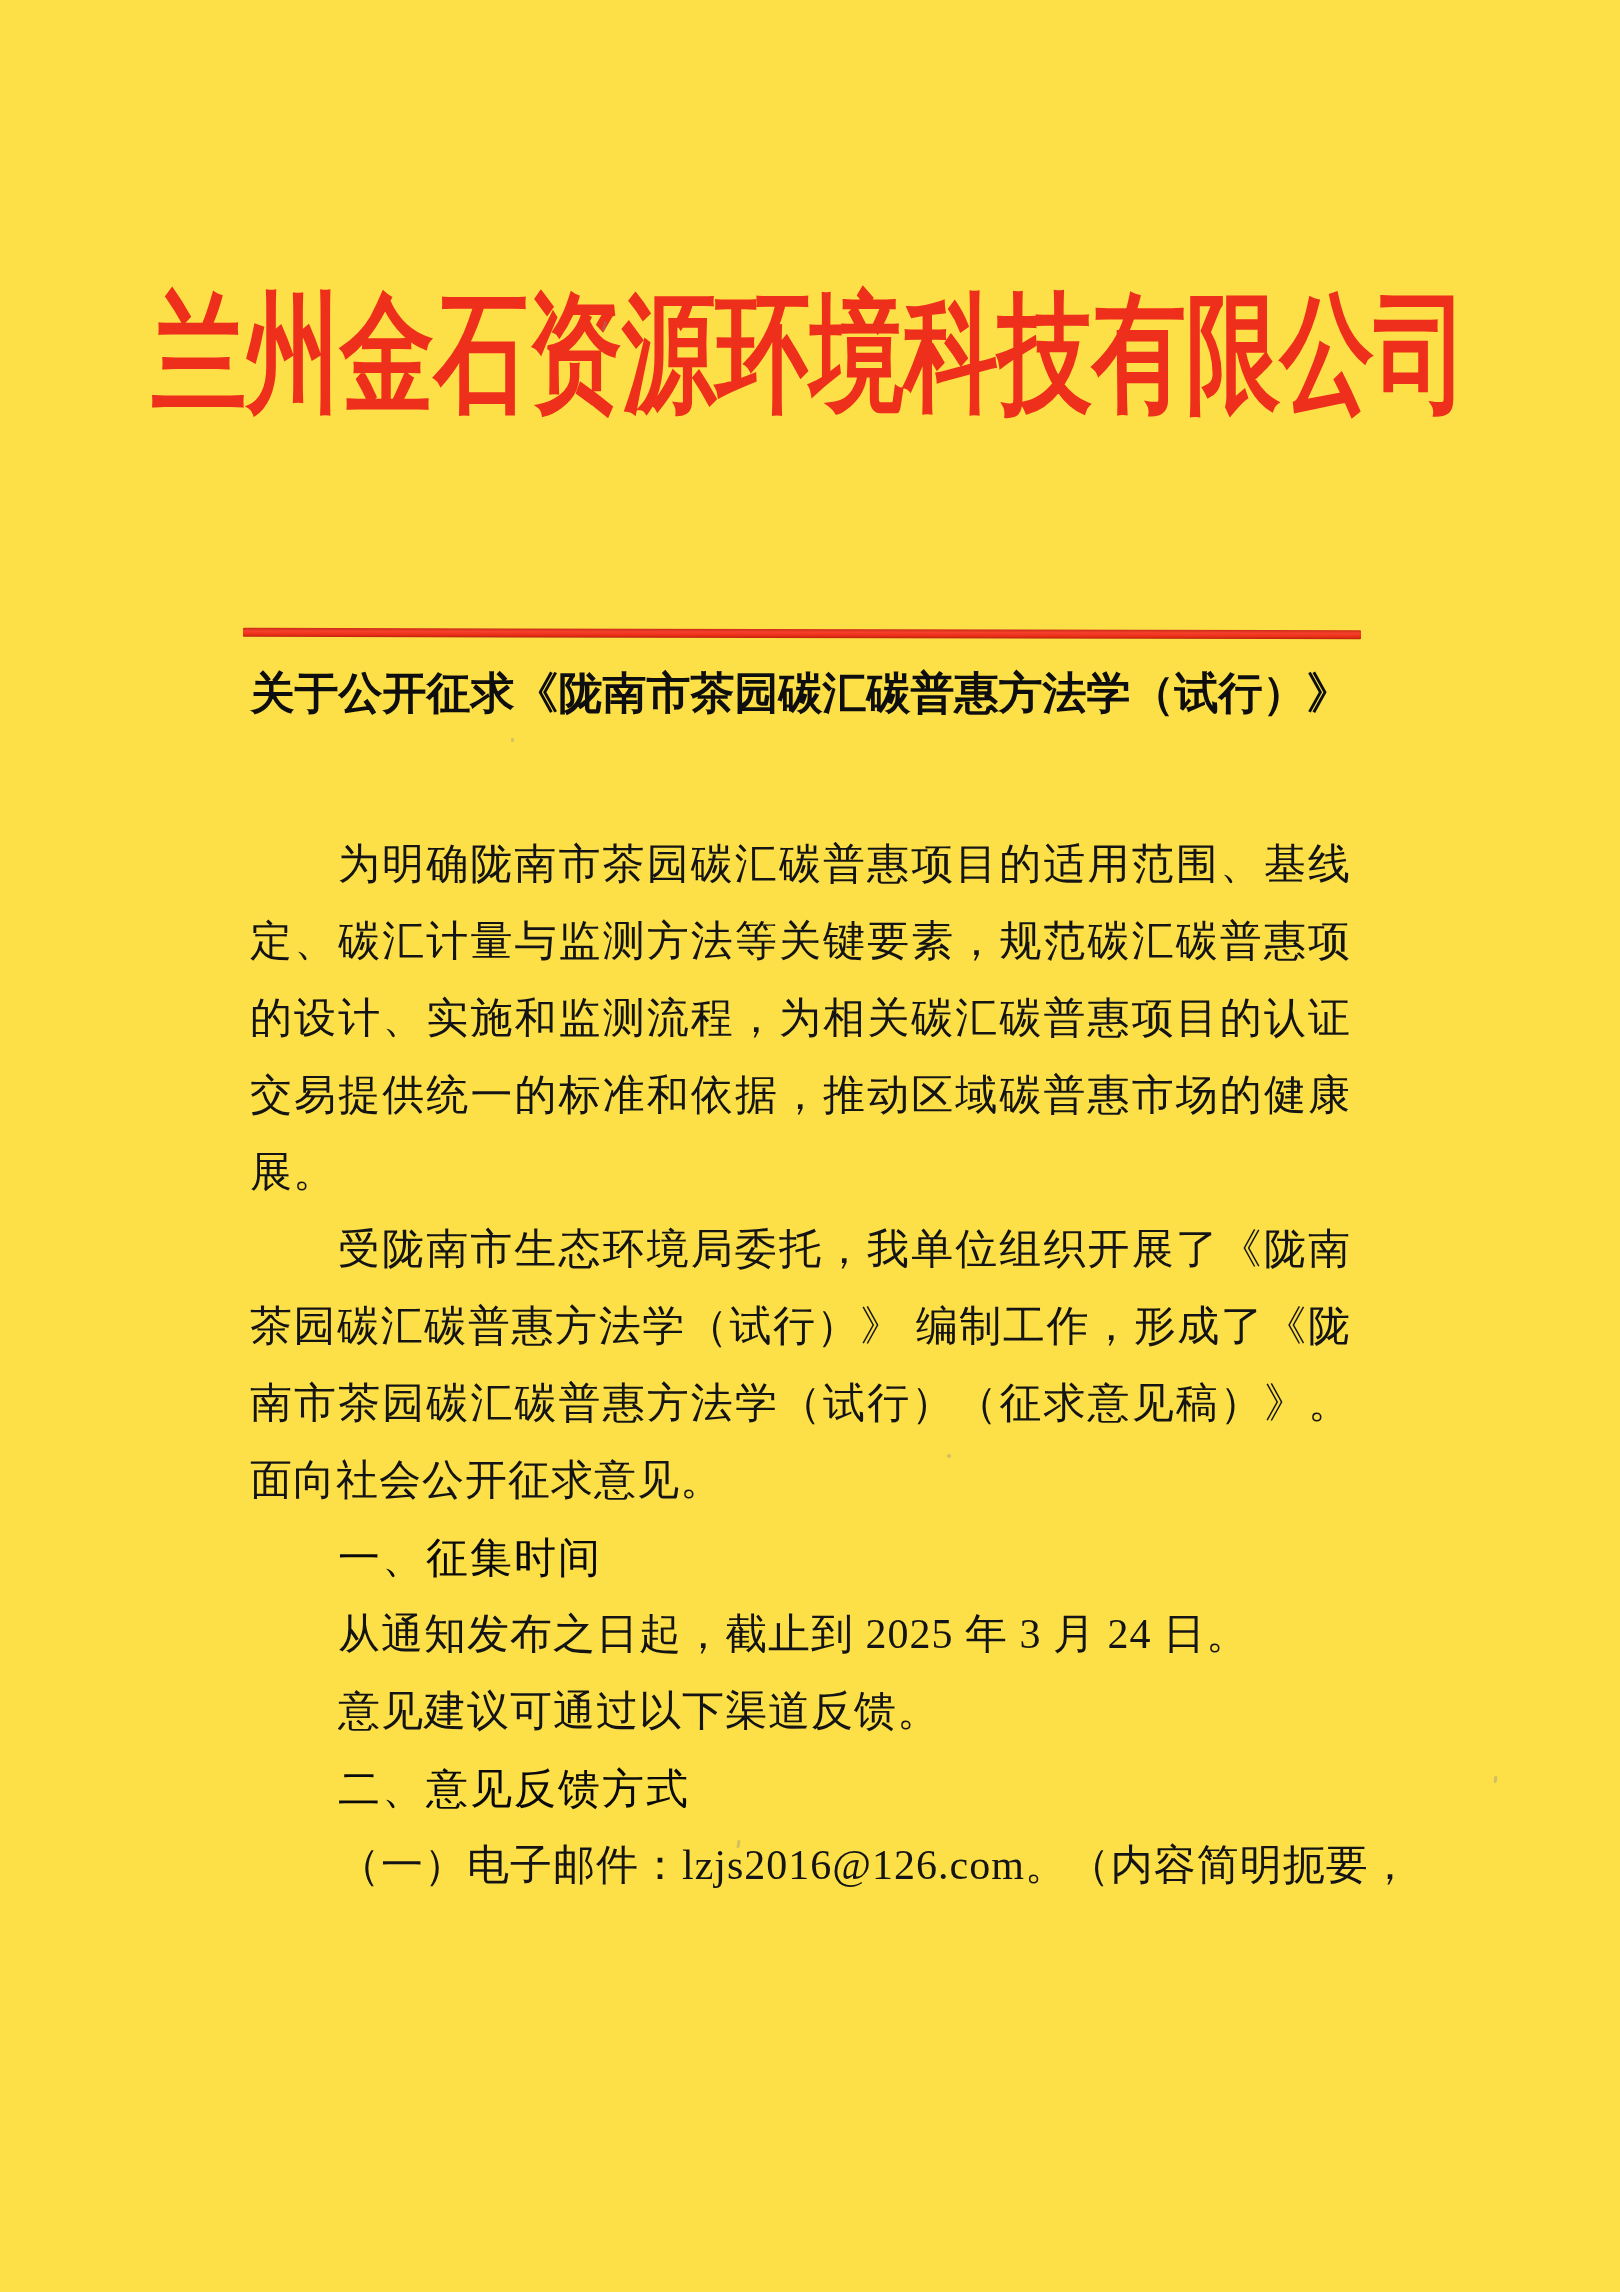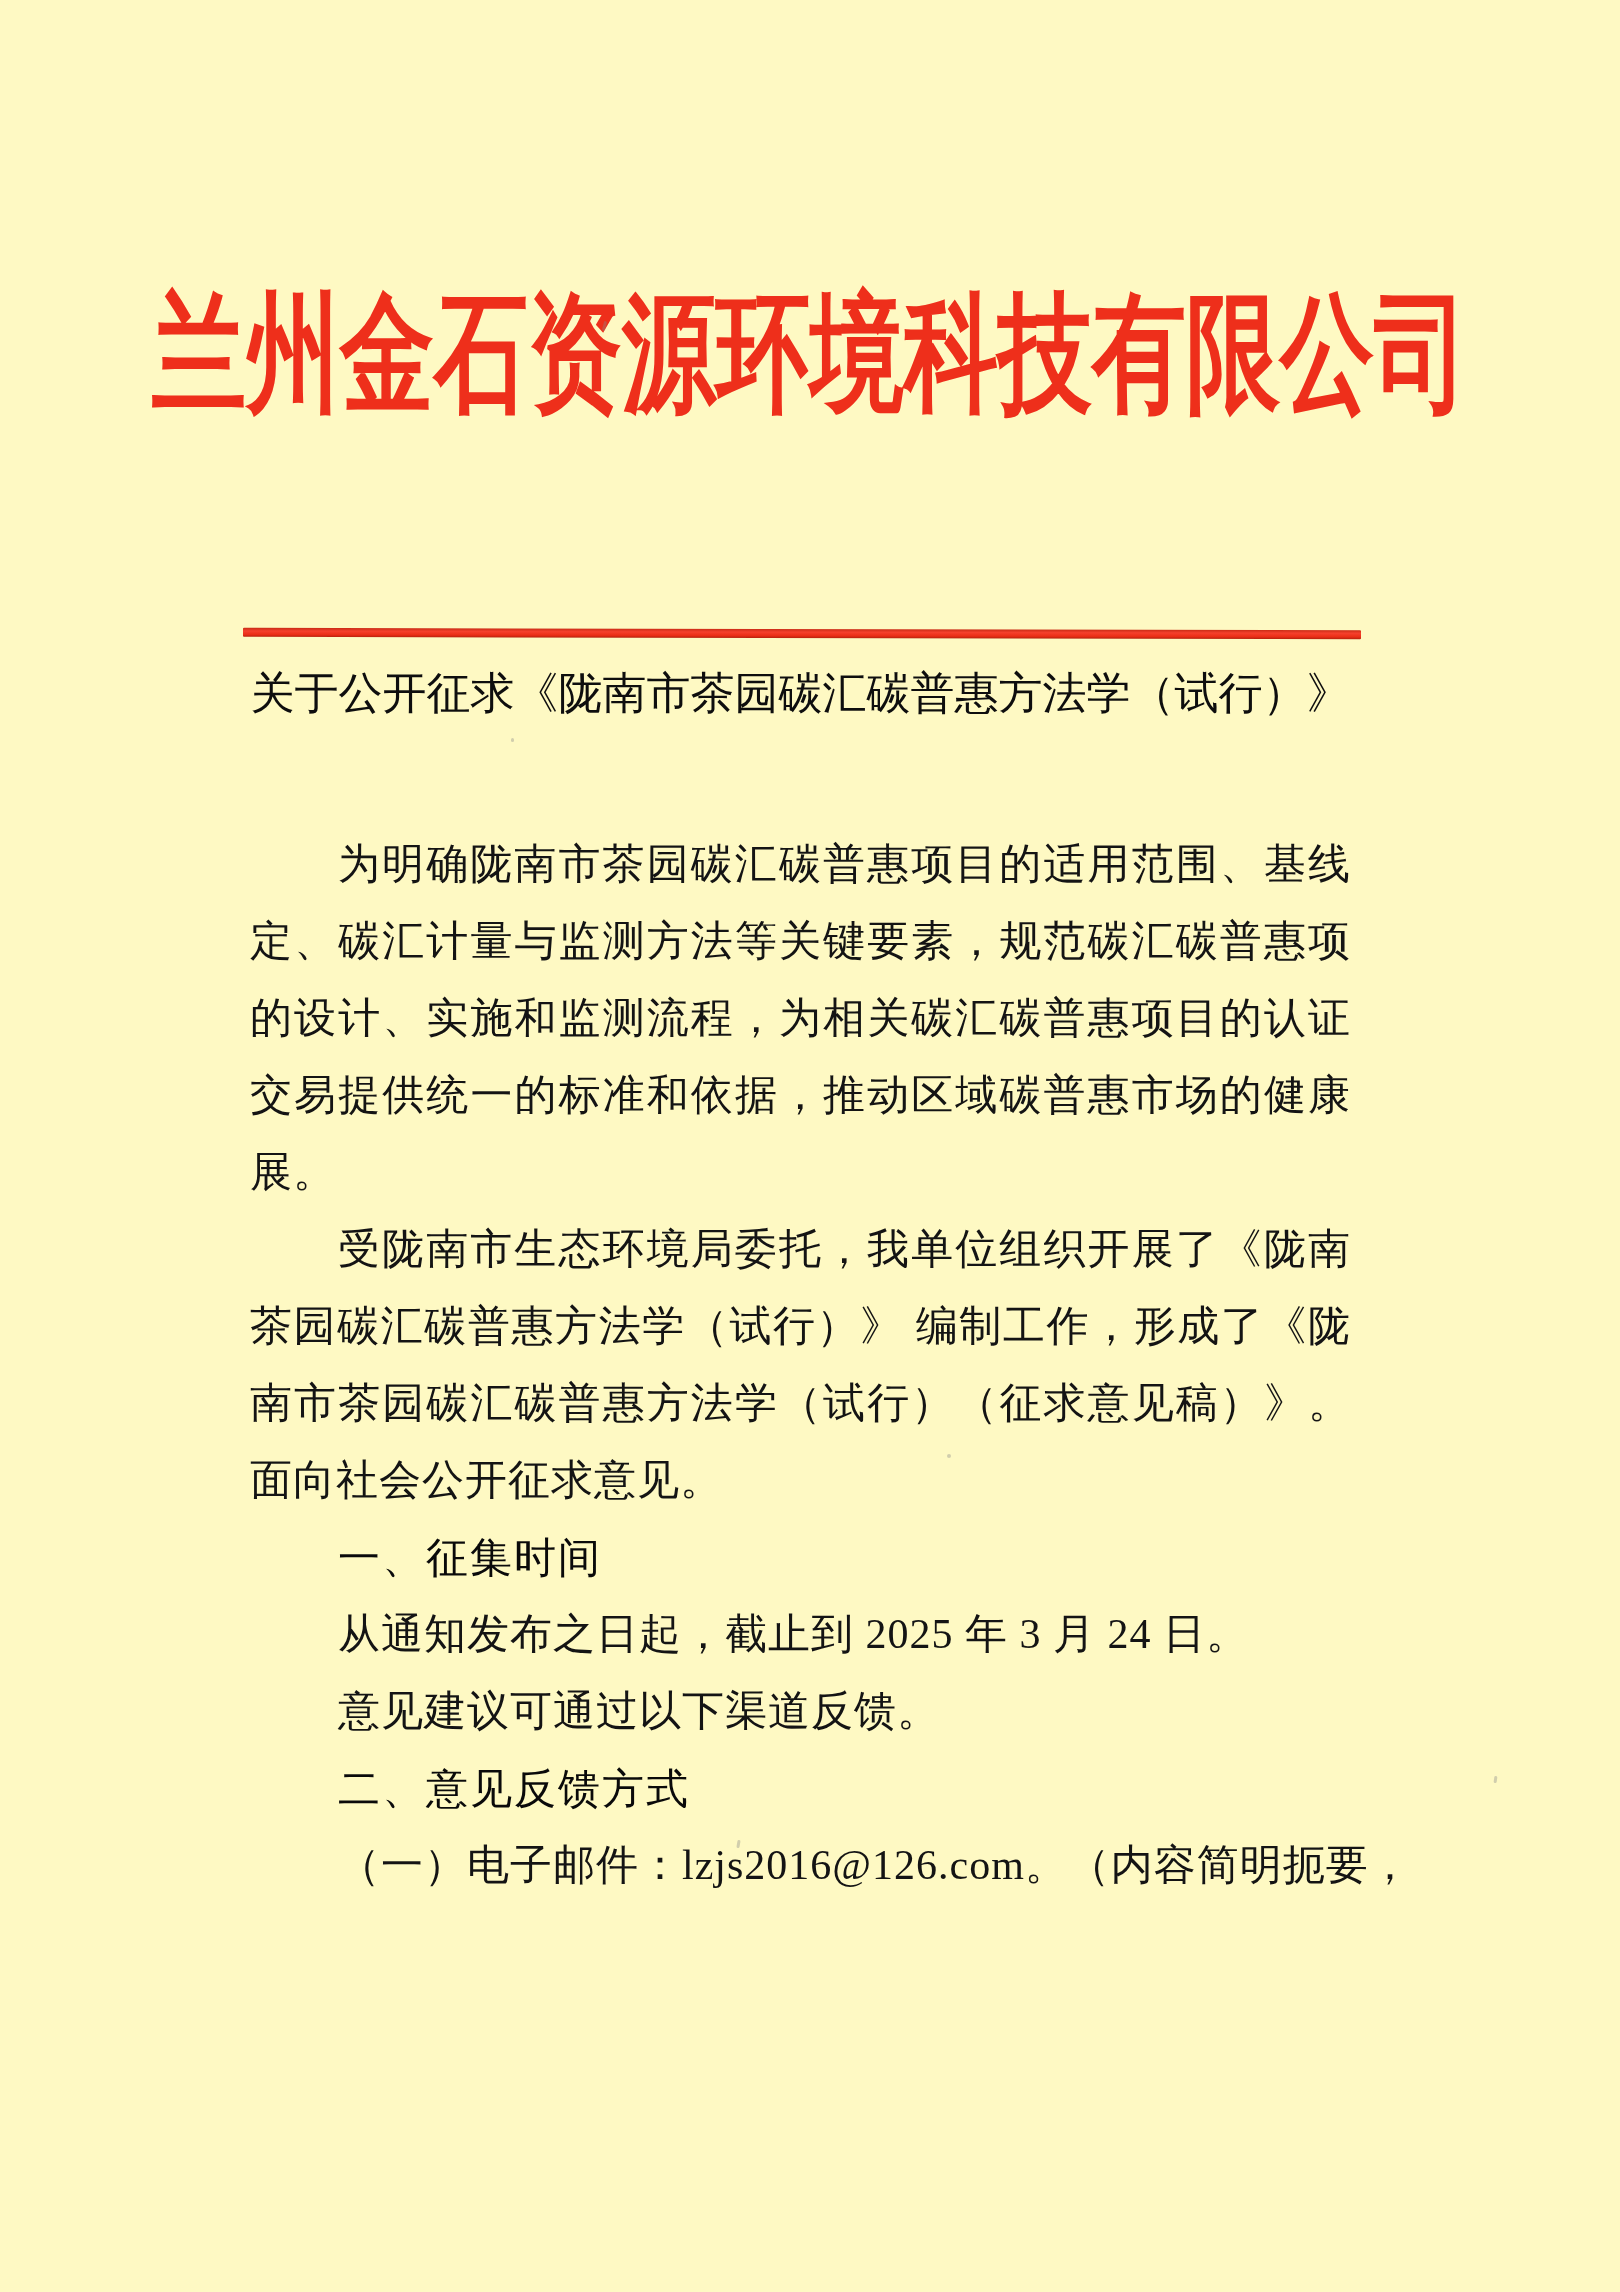--- a/index.html
+++ b/index.html
@@ -1,33 +1,33 @@
 <!DOCTYPE html>
 <html><head>
 <meta charset="utf-8">
 <title>Scanned Notice</title>
 <style>
   html,body{margin:0;padding:0;background:#ffffff;}
   .page{
-    position:relative;width:1620px;height:2293px;background:#fef9c3;overflow:hidden;
+    position:relative;width:1620px;height:2293px;background:#fde047;overflow:hidden;
     font-family:"Liberation Serif","DejaVu Serif",serif;color:#151515;
   }
   .letterhead{
     position:absolute;top:272px;left:0;width:100%;text-align:center;
     font-weight:bold;font-size:94px;line-height:118px;letter-spacing:0px;
     transform:scaleY(1.38);transform-origin:top center;white-space:nowrap;
   }
   .divider{
     position:absolute;left:243px;top:629px;width:1118px;height:8.8px;border-radius:1px;
     background:linear-gradient(180deg,#c92c16 0%,#f5402c 35%,#ea2e16 75%,#b7220f 100%);
     transform:rotate(0.12deg);
   }
   .title-block{
     position:absolute;left:250px;top:645px;width:1101px;text-align:center;
-    font-weight:normal;color:#0e0e0e;font-size:44px;
+    font-weight:bold;color:#0e0e0e;font-size:44px;
   }
   .title-line{line-height:98px;white-space:nowrap;}
   .body-block{
     position:absolute;left:250px;top:826px;width:1101px;font-size:42px;color:#141414;
   }
   .line{
     line-height:77px;height:77px;white-space:nowrap;letter-spacing:1px;
     overflow:visible;
   }
   .line-fill{

